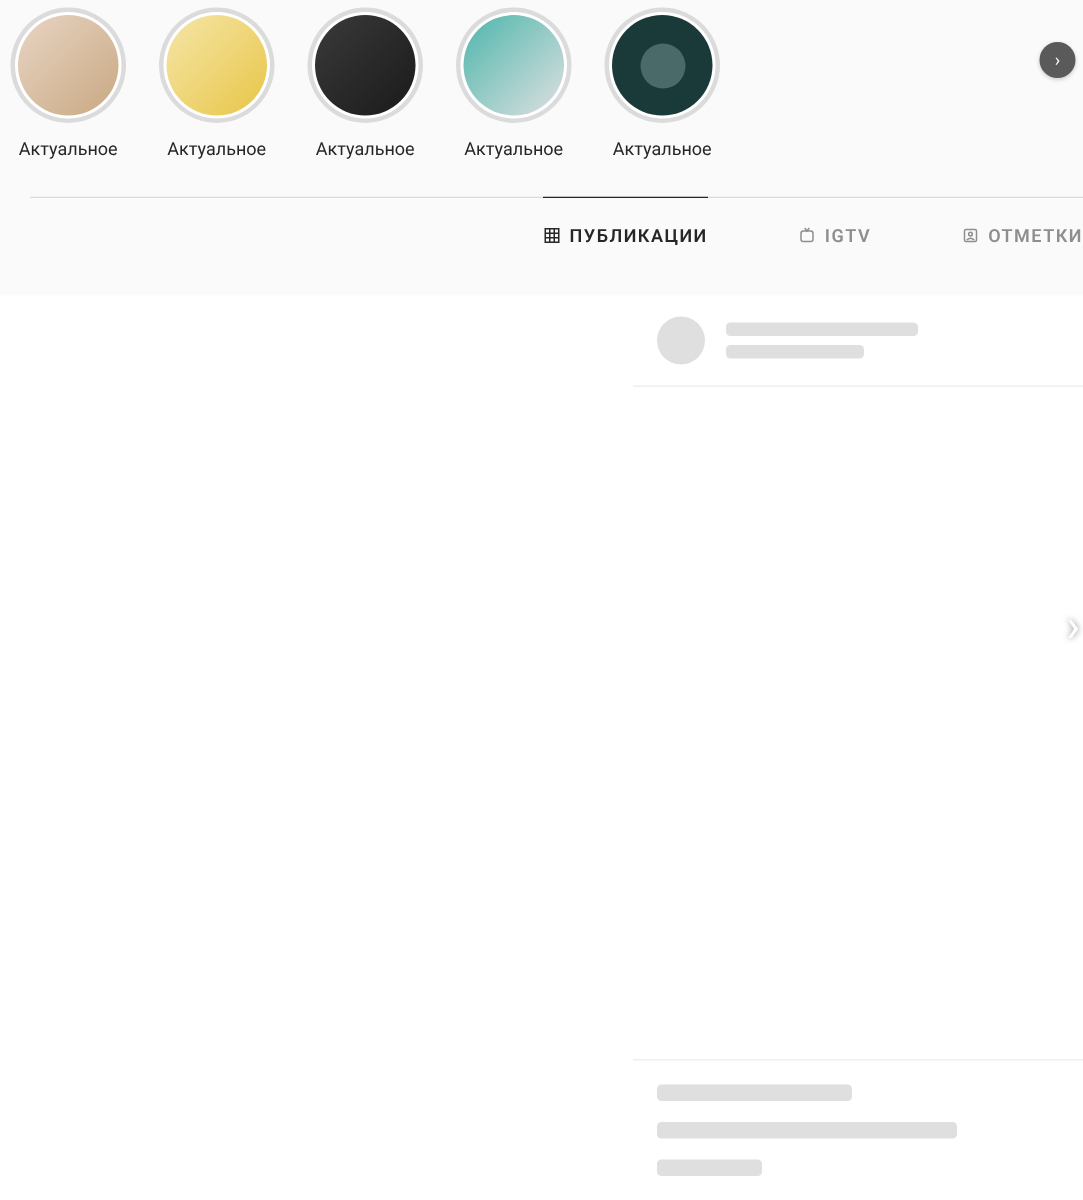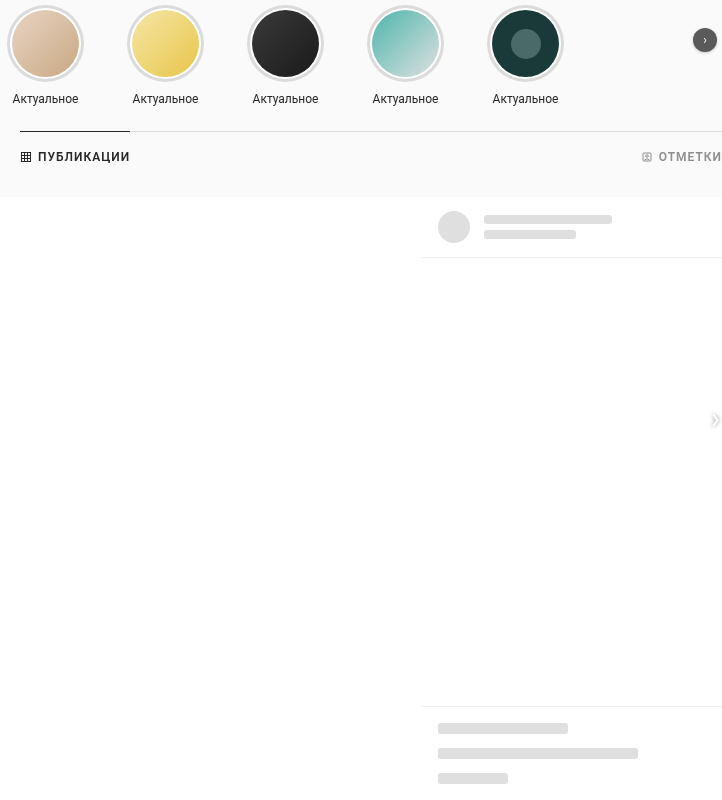--- a/index.html
+++ b/index.html
@@ -15,21 +15,21 @@
     
     .highlights-container {
       display: flex;
       align-items: center;
       padding: 5px 0 25px 0;
       position: relative;
       background: #fafafa;
     }
     .highlights-scroll {
       display: flex;
-      gap: 45px;
+      gap: 24px;
       padding-left: 8px;
     }
     .highlight-item {
       display: flex;
       flex-direction: column;
       align-items: center;
       cursor: pointer;
       width: 75px;
     }
     .highlight-circle {
@@ -99,21 +99,22 @@
       align-items: center;
       justify-content: center;
       cursor: pointer;
       font-size: 12px;
       box-shadow: 0 1px 3px rgba(0,0,0,.2);
     }
 
     
     .tabs {
       display: flex;
-      justify-content: space-between;
+      justify-content: flex-end;
+      gap: 60px;
       border-top: 1px solid #dbdbdb;
       background: #fafafa;
       margin-left: 20px;
     }
     .tab {
       display: flex;
       align-items: center;
       gap: 6px;
       padding: 18px 0;
       font-size: 12px;
@@ -332,20 +333,27 @@
       <rect x="3" y="3" width="18" height="18" fill="none" stroke="currentColor" stroke-width="2"></rect>
       <line x1="9" y1="3" x2="9" y2="21" stroke="currentColor" stroke-width="2"></line>
       <line x1="15" y1="3" x2="15" y2="21" stroke="currentColor" stroke-width="2"></line>
       <line x1="3" y1="9" x2="21" y2="9" stroke="currentColor" stroke-width="2"></line>
       <line x1="3" y1="15" x2="21" y2="15" stroke="currentColor" stroke-width="2"></line>
     </svg>
     <span>ПУБЛИКАЦИИ</span>
   </div>
   <div class="tab">
     <svg class="tab-icon" viewBox="0 0 24 24">
+      <rect x="4" y="6" width="16" height="14" rx="3" fill="none" stroke="currentColor" stroke-width="2"></rect>
+      <path d="M9 2 L12 6 L15 2" fill="none" stroke="currentColor" stroke-width="2"></path>
+    </svg>
+    <span>IGTV</span>
+  </div>
+  <div class="tab">
+    <svg class="tab-icon" viewBox="0 0 24 24">
       <rect x="4" y="4" width="16" height="16" rx="2" fill="none" stroke="currentColor" stroke-width="2"></rect>
       <circle cx="12" cy="10" r="2.5" fill="none" stroke="currentColor" stroke-width="2"></circle>
       <path d="M7 18 Q12 13 17 18" fill="none" stroke="currentColor" stroke-width="2"></path>
     </svg>
     <span>ОТМЕТКИ</span>
   </div>
 </div>
 
 <div class="grid-behind">
   <div class="post-grid" style="margin-top:406px;">

